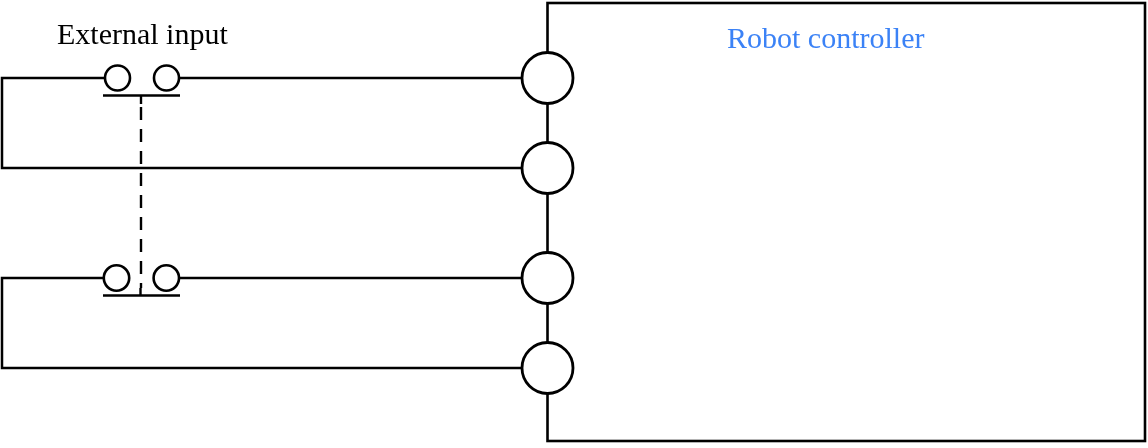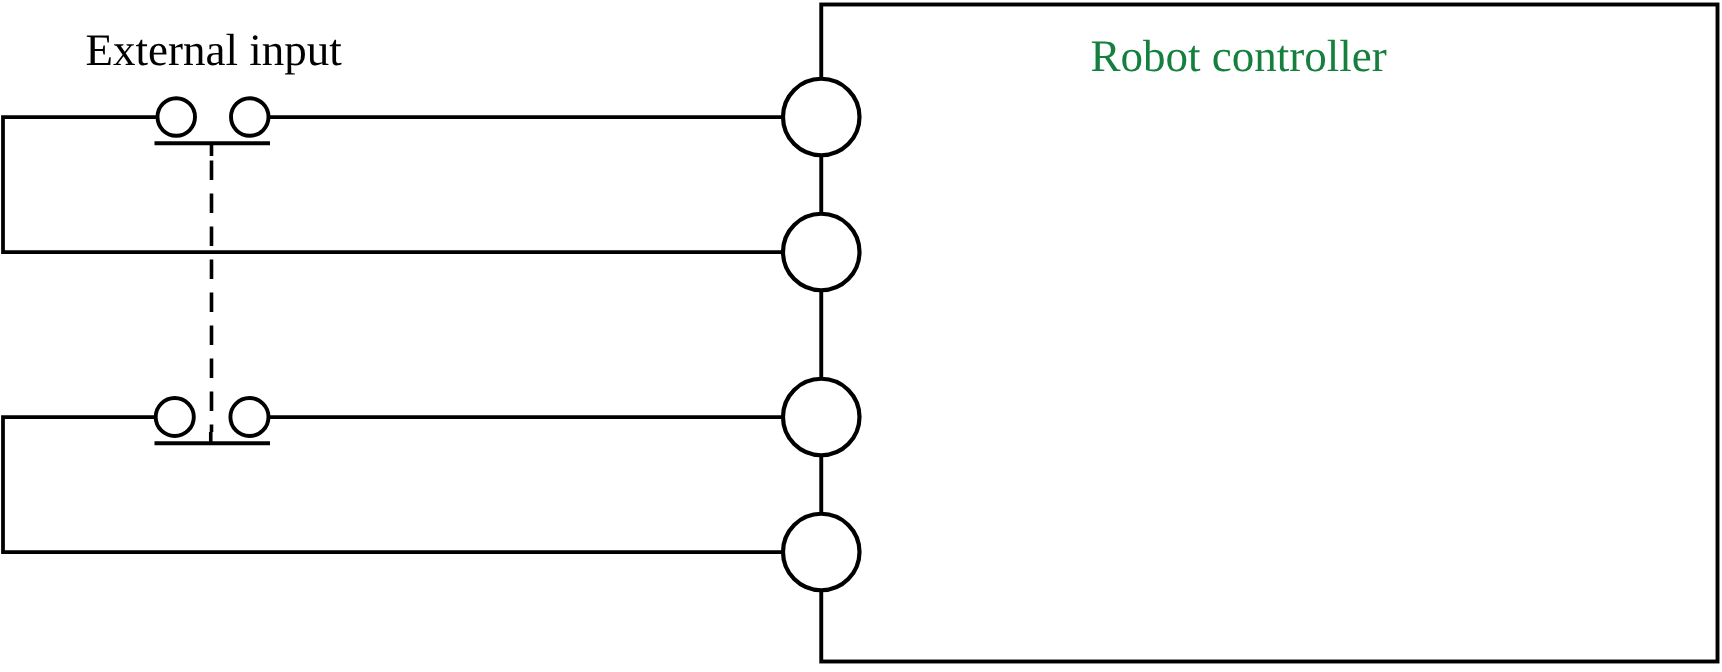--- a/index.html
+++ b/index.html
@@ -88,15 +88,15 @@
     <g stroke-width="2.8">
       <circle class="node" cx="547.5" cy="78" r="25.5"></circle>
       <circle class="node" cx="547.5" cy="168" r="25.5"></circle>
       <circle class="node" cx="547.5" cy="278" r="25.5"></circle>
       <circle class="node" cx="547.5" cy="368" r="25.5"></circle>
     </g>
   </svg>
 
   <div class="lbl lbl-external" style="color: rgb(0, 0, 0);">External input</div>
 
-  <div class="lbl lbl-controller" style="color: #15803d;">Robot controller</div>
+  <div class="lbl lbl-controller" style="color: #3b82f6;">Robot controller</div>
 
 </div>
 
 </body></html>

